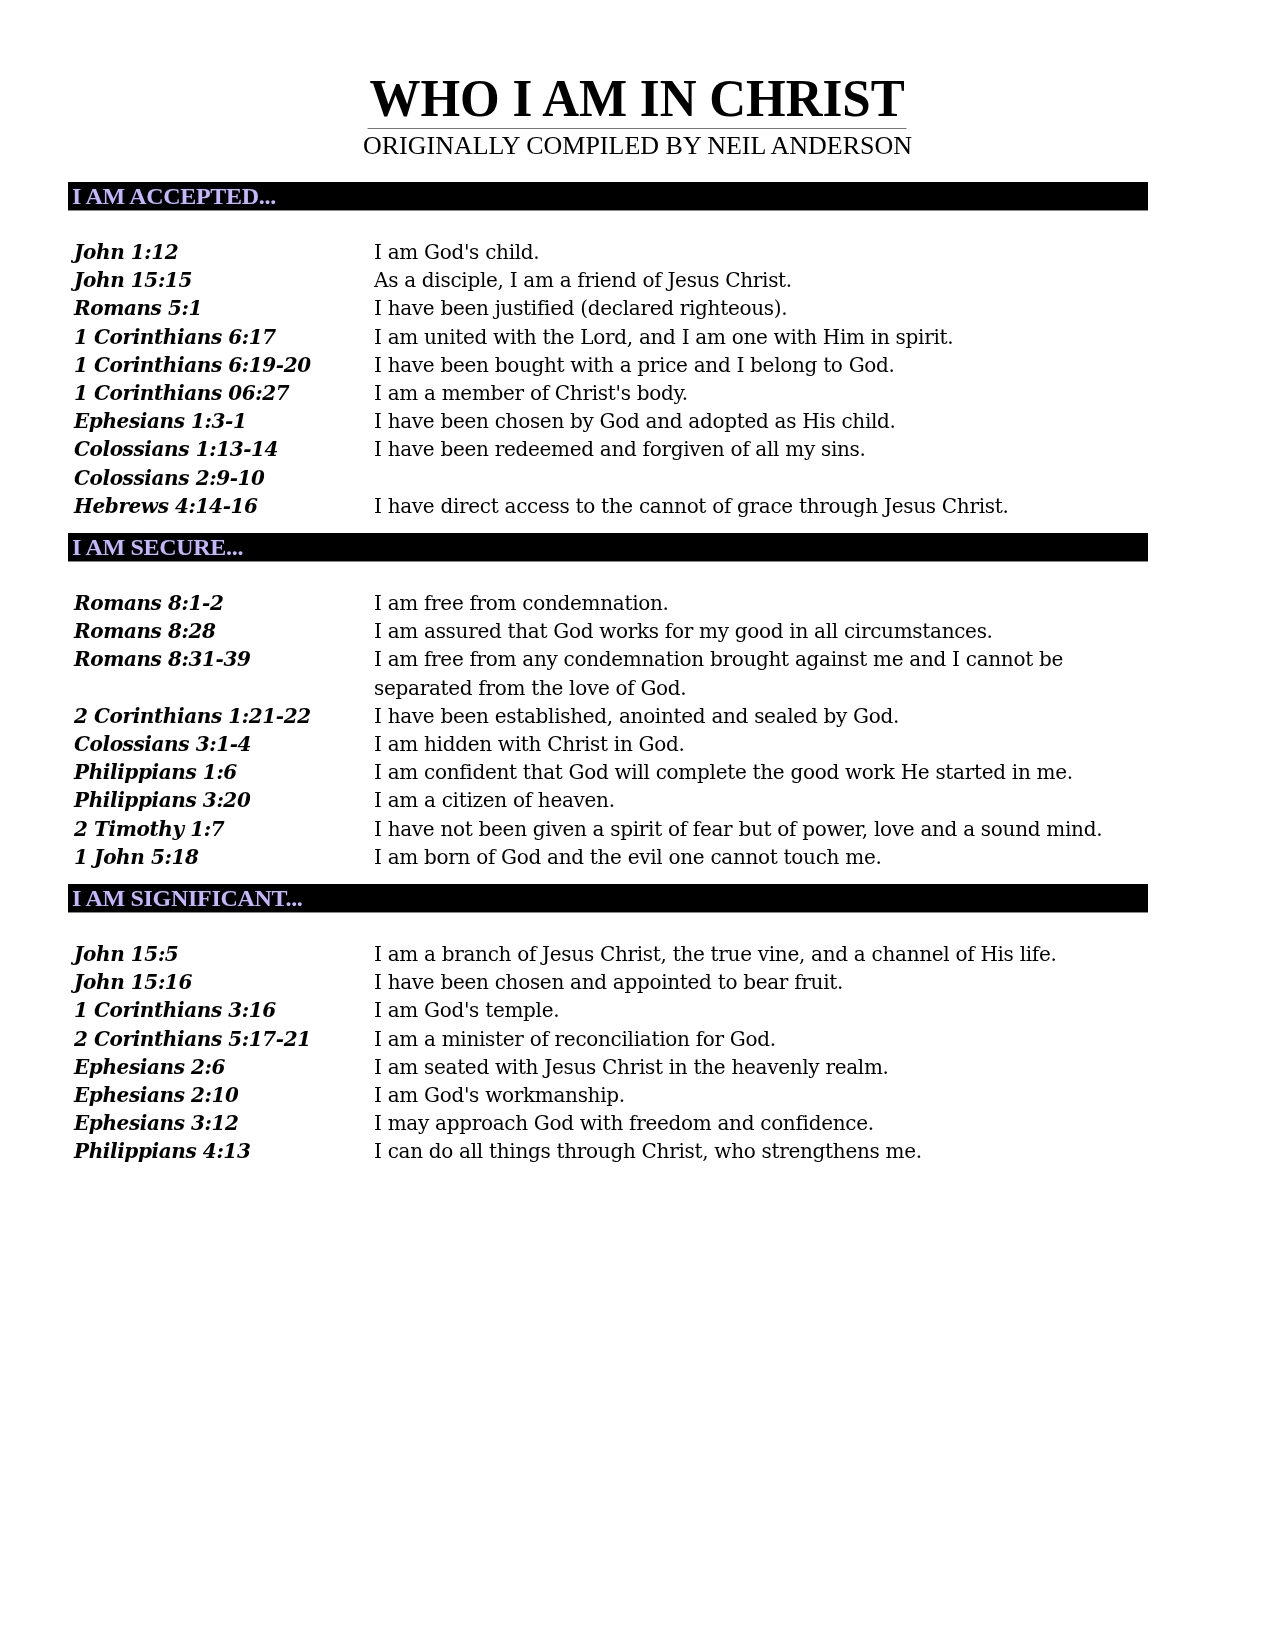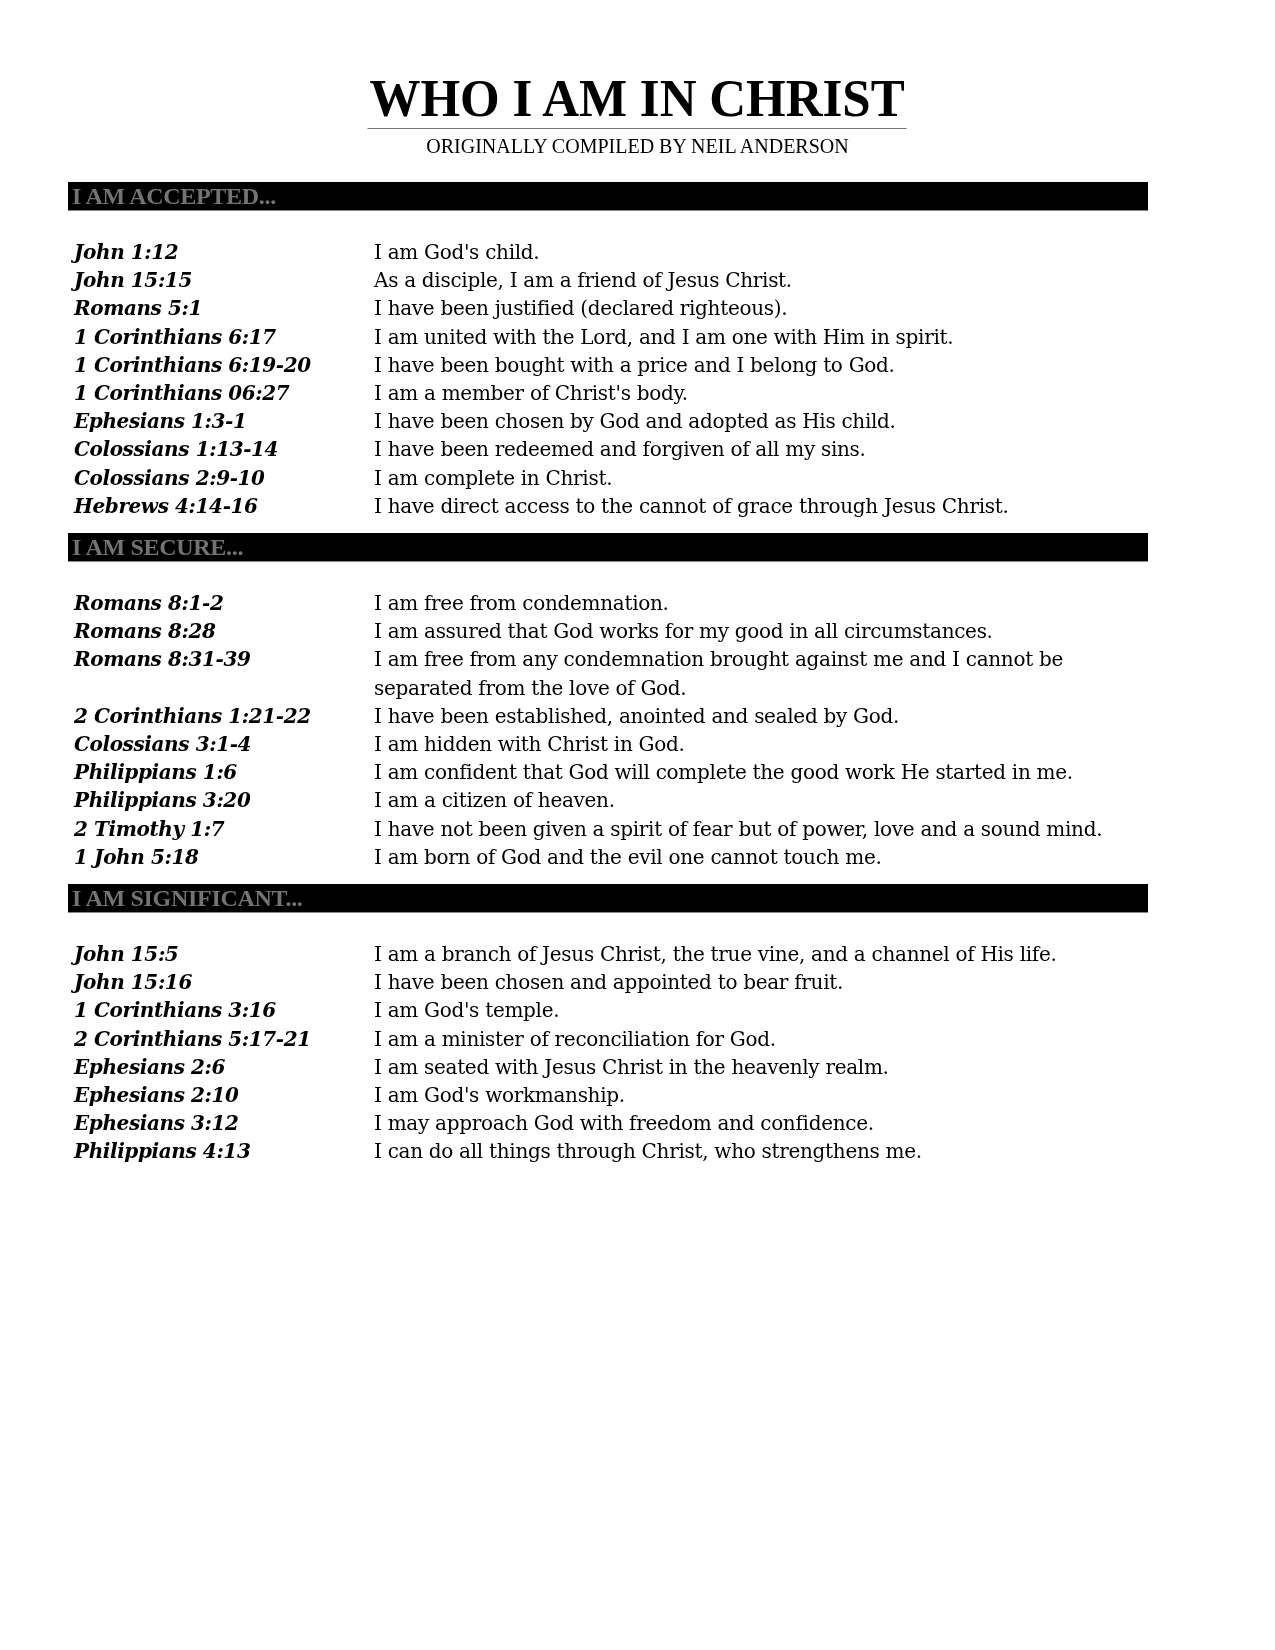--- a/index.html
+++ b/index.html
@@ -15,27 +15,27 @@
     font-weight: bold;
     font-size: 52px;
     line-height: 54px;
     letter-spacing: 0px;
     border-bottom: 1.5px solid #777;
     padding: 0 2px 2px 2px;
     transform: scaleX(0.98);
   }
   .subtitle {
     font-family: "Liberation Serif", serif;
-    font-size: 20px;
+    font-size: 26px;
     line-height: 30px;
     margin-top: 2px;
   }
   .section { position: absolute; left: 68px; width: 1080px; }
   .section-bar {
-    background: #000; color: #737373;
+    background: #000; color: #c4b5fd;
     font-family: "Liberation Serif", serif;
     font-weight: bold;
     font-size: 24px;
     height: 28px; line-height: 28px;
     padding-left: 4px;
     border-bottom: 1px solid #888;
     letter-spacing: -0.3px;
   }
   .rows { margin-top: 27px; }
   .row { display: flex; font-size: 21.5px; line-height: 28.2px; }
@@ -94,21 +94,20 @@
       <div class="row">
         <div class="ref">Ephesians 1:3-1</div>
         <div class="stmt">I have been chosen by God and adopted as His child.</div>
       </div>
       <div class="row">
         <div class="ref">Colossians 1:13-14</div>
         <div class="stmt">I have been redeemed and forgiven of all my sins.</div>
       </div>
       <div class="row">
         <div class="ref">Colossians 2:9-10</div>
-        <div class="stmt">I am complete in Christ.</div>
       </div>
       <div class="row">
         <div class="ref">Hebrews 4:14-16</div>
         <div class="stmt">I have direct access to the cannot of grace through Jesus Christ.</div>
       </div>
     </div>
 </div>
 
 <div class="section" id="sec1" style="top:533px;">
   <div class="section-bar">I AM SECURE...</div>

